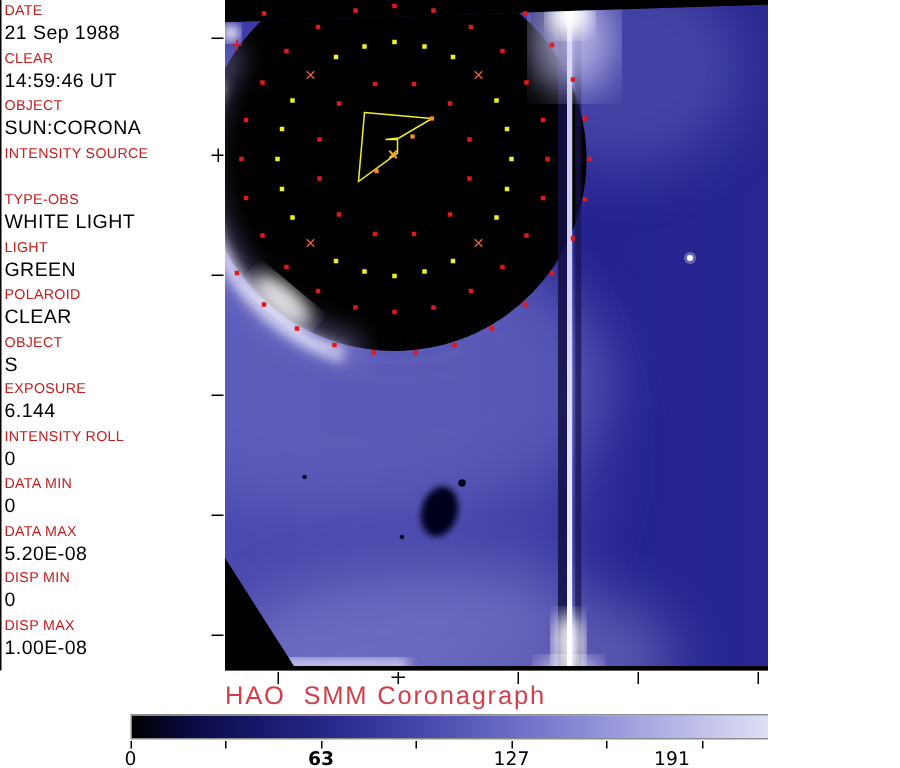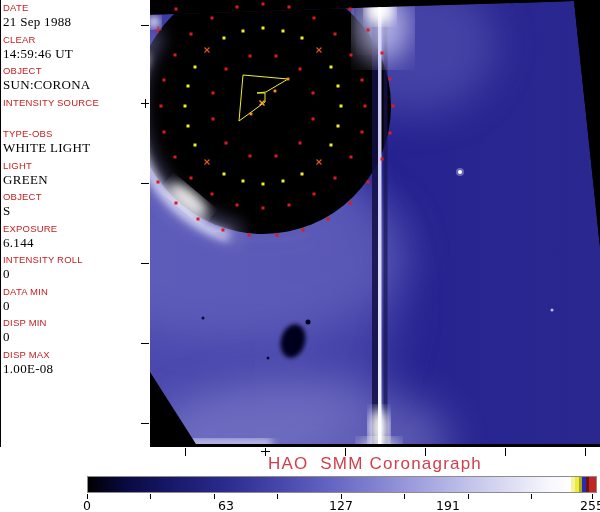--- a/index.html
+++ b/index.html
@@ -1,28 +1,28 @@
 <!DOCTYPE html>
 <html><head>
 <meta charset="utf-8">
 <style>
   html,body{margin:0;padding:0;background:#fff;}
-  .screen{position:relative;width:600px;height:512px;background:#ffffff;overflow:hidden;
+  .screen{position:relative;width:512px;height:512px;background:#ffffff;overflow:hidden;
           font-family:"DejaVu Sans",sans-serif;}
   .frame-left{position:absolute;left:0;top:0;width:1px;height:447px;background:#000;}
   .sidebar{position:absolute;left:3px;top:2px;width:146px;}
   .field{height:31.5px;overflow:visible;}
   .field .lbl{display:block;font-family:"Liberation Sans",sans-serif;font-size:9.5px;
               line-height:11px;color:#c41e1e;letter-spacing:.2px;}
-  .field .val{display:block;font-family:Liberation Serif, serif;font-size:13px;
+  .field .val{display:block;font-family:Liberation Sans, sans-serif;font-size:13px;
               line-height:15px;color:#000;letter-spacing:.3px;margin-top:1px;white-space:pre;}
   .image{position:absolute;left:150px;top:0;width:450px;height:447px;background:#000;}
   .image svg{display:block;}
   .tick{position:absolute;background:#000;}
-  .title{position:absolute;left:150px;top:454px;width:450px;text-align:center;
+  .title{position:absolute;left:150px;top:454px;width:450px;
          font-family:"Liberation Sans",sans-serif;font-size:17px;letter-spacing:1.2px;
          color:#d23e4a;white-space:pre;}
   .cbar{position:absolute;left:87px;top:476px;width:508px;height:15px;border:1px solid #8d8d8d;
         background:linear-gradient(to right,
           #000000 0px,#0a0a44 40px,#18186b 85px,#2a2a8c 135px,#4343a8 185px,
           #6060bf 235px,#8080d0 285px,#a3a3e0 335px,#c5c5ec 385px,#e2e2f6 430px,
           #f7f7fd 462px,#ffffff 483px,
           #f4f4a0 483px,#f4f4a0 487px,#ecec3e 487px,#ecec3e 491px,#a8a81c 491px,
           #a8a81c 494px,#2a2ab8 494px,#2a2ab8 498px,#701212 498px,#701212 501px,
           #c02424 501px,#c02424 508px);}
@@ -55,34 +55,42 @@
       </div>
       <div class="field">
         <span class="lbl">TYPE-OBS</span>
         <span class="val">WHITE LIGHT</span>
       </div>
       <div class="field">
         <span class="lbl">LIGHT</span>
         <span class="val">GREEN</span>
       </div>
       <div class="field">
+        <span class="lbl">POLAROID</span>
+        <span class="val">CLEAR</span>
+      </div>
+      <div class="field">
         <span class="lbl">OBJECT</span>
         <span class="val">S</span>
       </div>
       <div class="field">
         <span class="lbl">EXPOSURE</span>
         <span class="val">6.144</span>
       </div>
       <div class="field">
         <span class="lbl">INTENSITY ROLL</span>
         <span class="val">0</span>
       </div>
       <div class="field">
         <span class="lbl">DATA MIN</span>
         <span class="val">0</span>
+      </div>
+      <div class="field">
+        <span class="lbl">DATA MAX</span>
+        <span class="val">5.20E-08</span>
       </div>
       <div class="field">
         <span class="lbl">DISP MIN</span>
         <span class="val">0</span>
       </div>
       <div class="field">
         <span class="lbl">DISP MAX</span>
         <span class="val">1.00E-08</span>
       </div>
     </div>
@@ -277,21 +285,21 @@
       <div class="tick" style="left: 585px; top: 448px; width: 1px; height: 8px;"></div>
     </div>
 
   <div class="title">HAO  SMM Coronagraph</div>
 
   <div class="cbar"></div>
   <div id="cbar-ticks">
       <div class="cbar-tick" style="left: 87px;"></div>
       <div class="cbar-lab" style="left: 87px;">0</div>
       <div class="cbar-tick" style="left: 214px;"></div>
-      <div class="cbar-lab" style="left: 226px;">63</div>
+      <div class="cbar-lab" style="left: 214px; font-weight: bold;">63</div>
       <div class="cbar-tick" style="left: 341px;"></div>
       <div class="cbar-lab" style="left: 341px;">127</div>
       <div class="cbar-tick" style="left: 468px;"></div>
       <div class="cbar-lab" style="left: 448px;">191</div>
       <div class="cbar-tick" style="left: 592px;"></div>
       <div class="cbar-lab" style="left: 592px;">255</div>
       <div class="cbar-tick" style="left: 150px;"></div>
       <div class="cbar-tick" style="left: 277px;"></div>
       <div class="cbar-tick" style="left: 404px;"></div>
       <div class="cbar-tick" style="left: 531px;"></div>

